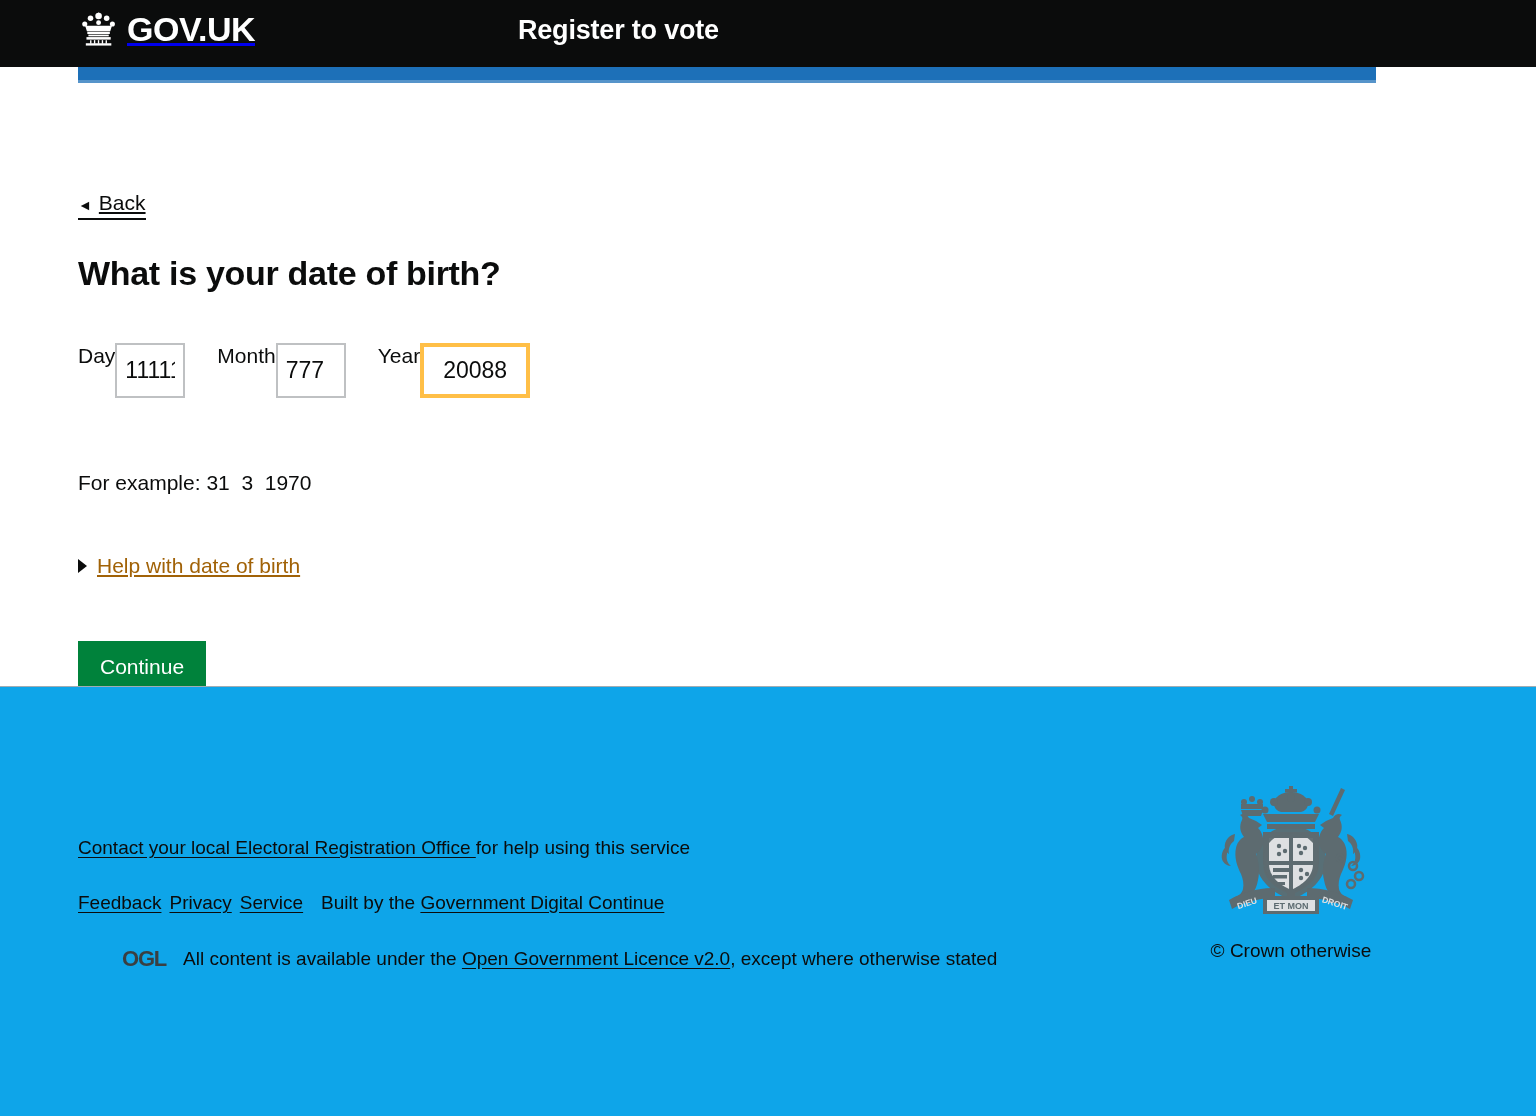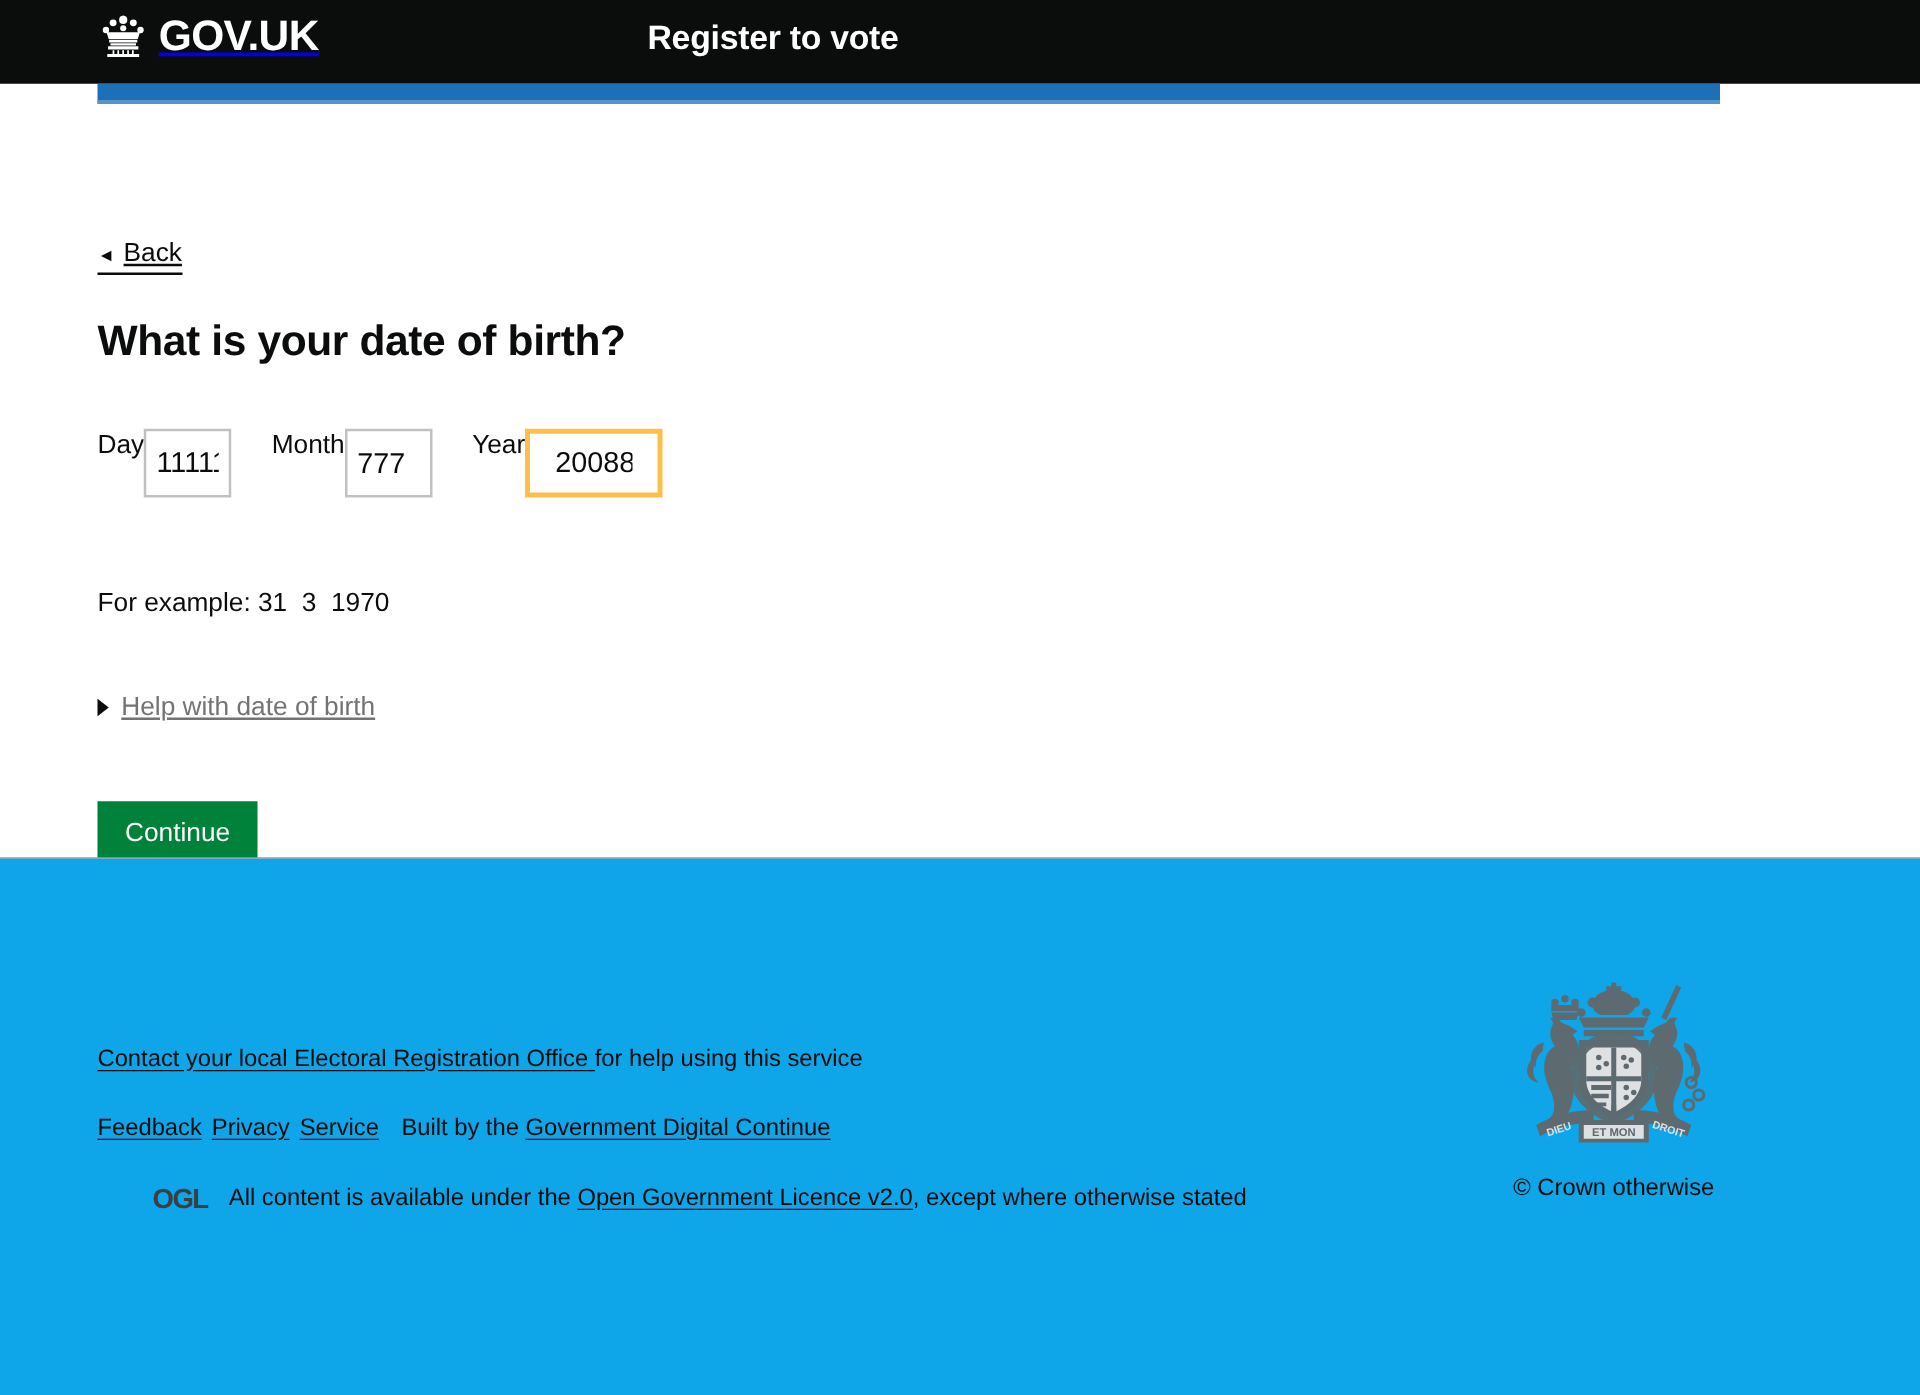--- a/index.html
+++ b/index.html
@@ -138,21 +138,22 @@
     box-sizing: border-box;
     height: 55px;
     padding: 4px 8px;
     outline: none;
   }
   .date-input.w-day { width: 70px; }
   .date-input.w-month { width: 70px; }
   .date-input.w-year { width: 110px; }
   .date-input.focused {
     border: 4px solid #ffbf47;
-    padding: 2px 20px;
+    padding: 2px 8px;
+    text-align: center;
   }
 
   .hint-example {
     position: absolute;
     left: 78px;
     top: 403px;
     font-size: 21px;
     color: #0b0c0c;
     line-height: 1.2;
     white-space: pre;
@@ -169,21 +170,21 @@
   }
   .details-arrow {
     width: 0;
     height: 0;
     border-top: 7px solid transparent;
     border-bottom: 7px solid transparent;
     border-left: 9px solid #0b0c0c;
   }
   .details-summary-text {
     font-size: 21px;
-    color: #737373;
+    color: #a16207;
     text-decoration: underline;
     text-underline-offset: 2px;
     cursor: pointer;
   }
 
   
   .continue-button {
     position: absolute;
     left: 78px;
     top: 574px;

